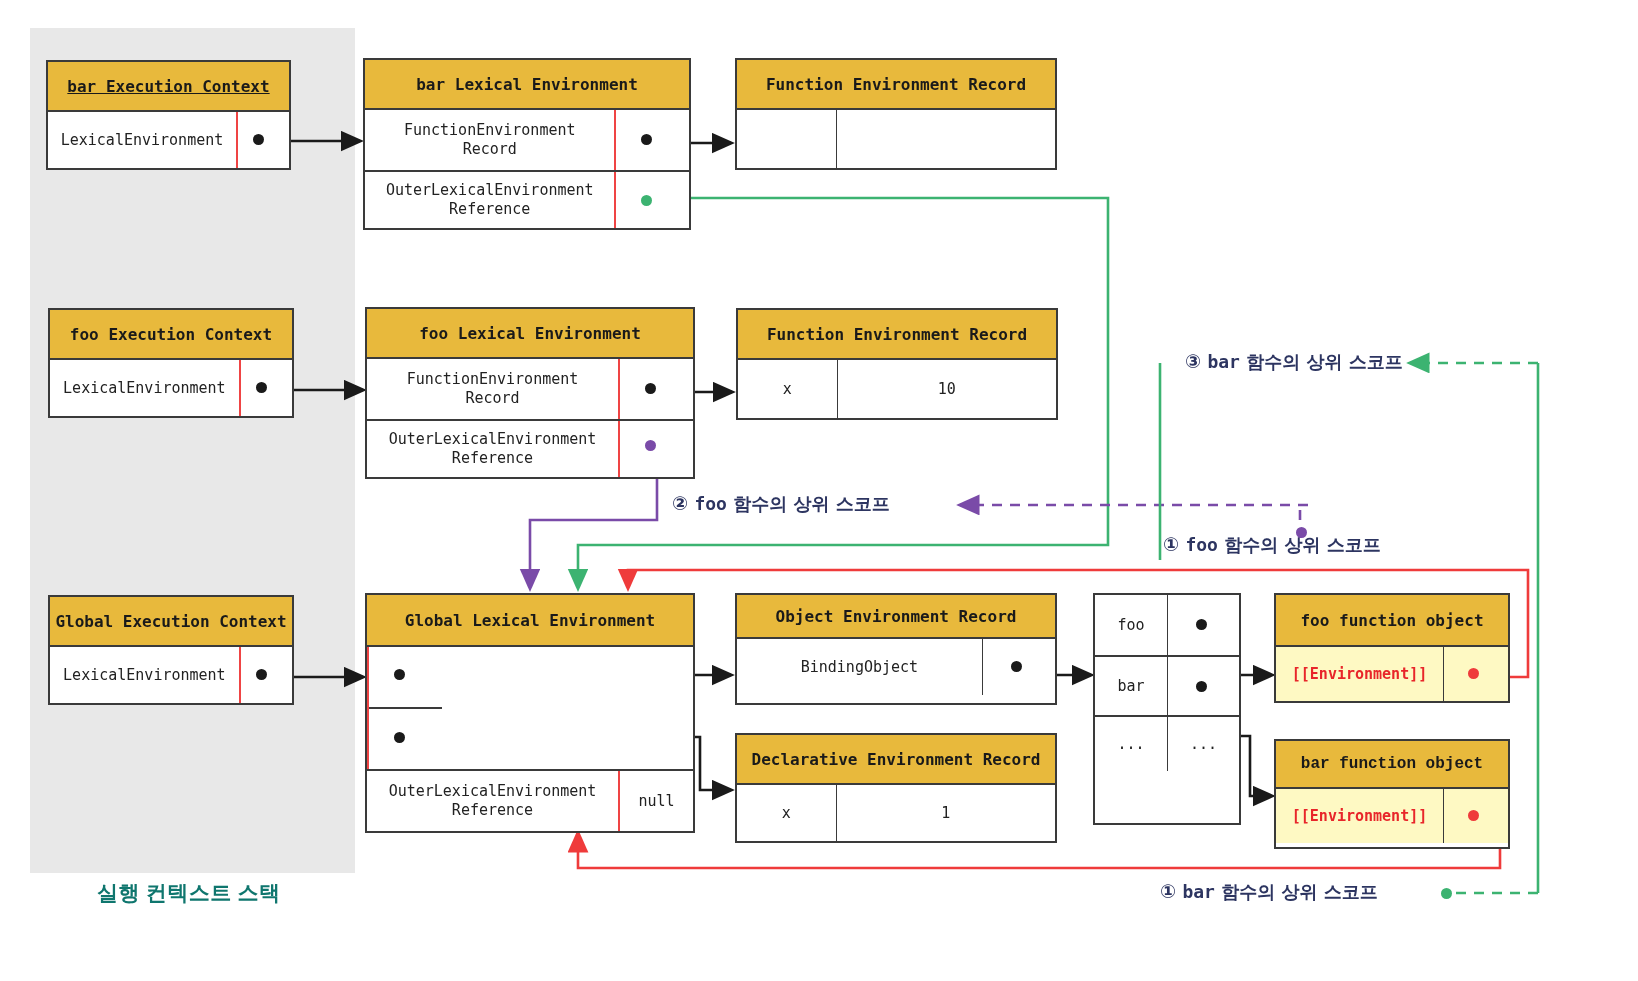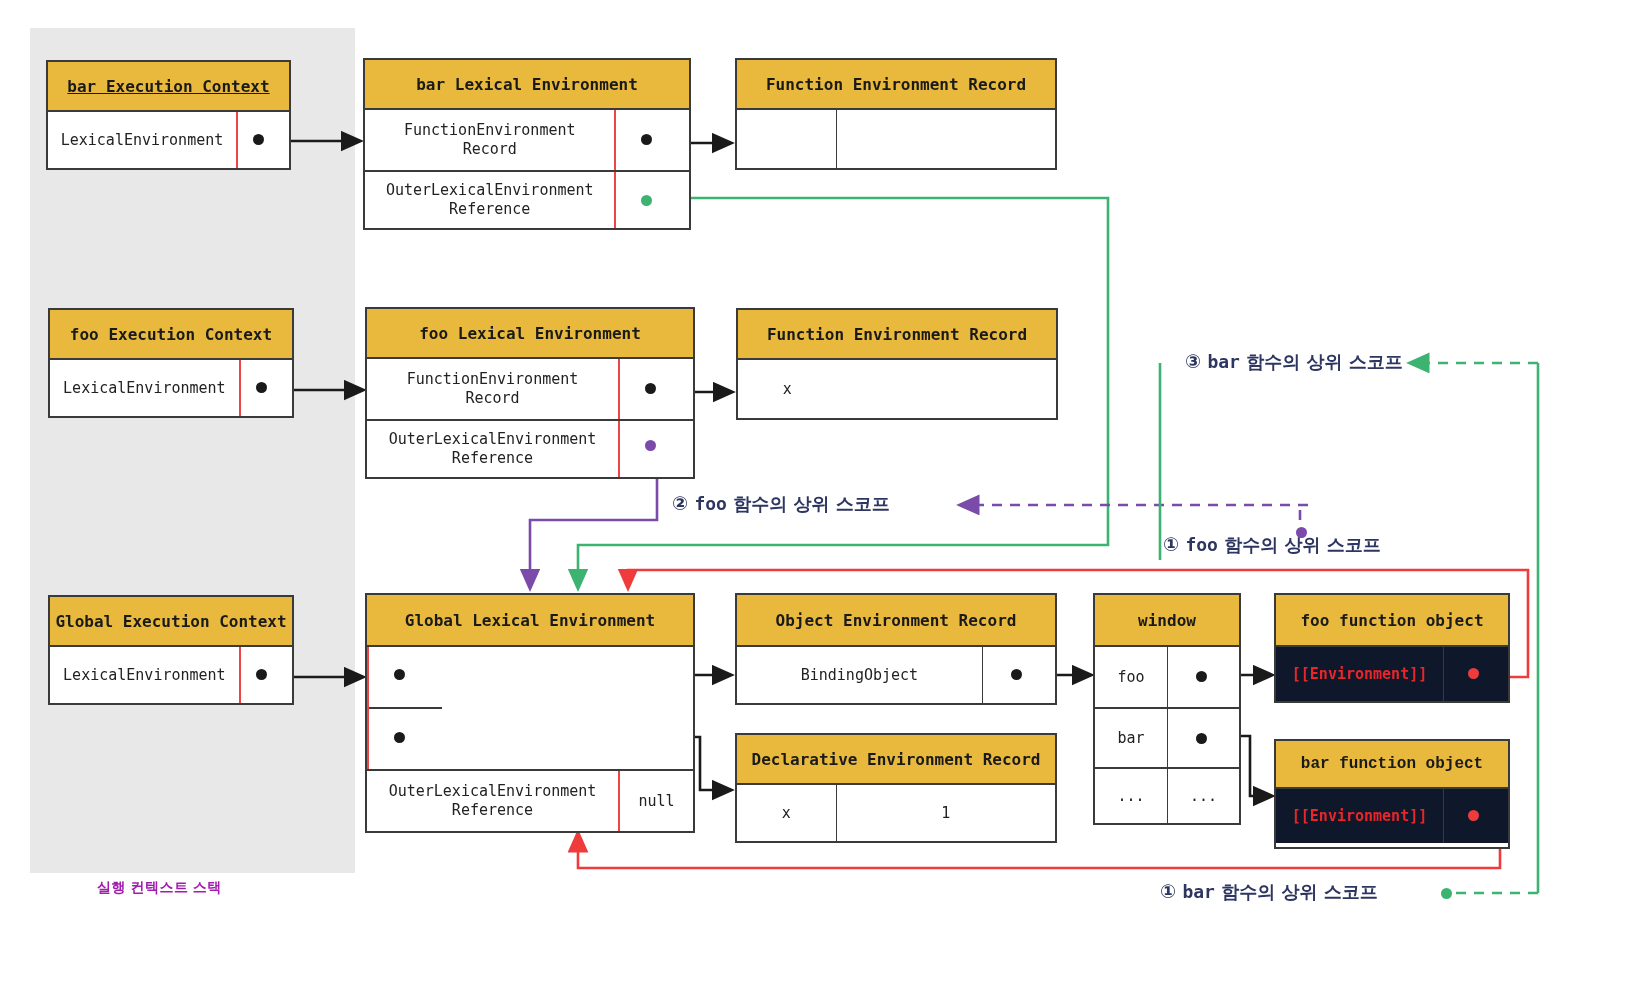--- a/index.html
+++ b/index.html
@@ -3,36 +3,36 @@
 <meta charset="utf-8">
 <style>
   html,body{margin:0;padding:0;background:#ffffff;}
   body{width:1638px;height:981px;position:relative;overflow:hidden;
        font-family:"DejaVu Sans Mono","Liberation Mono",monospace;}
 
   #stage{position:absolute;left:0;top:0;width:1638px;height:981px;}
 
   .stack-bg{position:absolute;background:#e8e8e8;}
 
-  .stack-caption{position:absolute;font-family:Liberation Sans, sans-serif;
-     font-weight:bold;font-size:14px;color:#a21caf;letter-spacing:.5px;}
+  .stack-caption{position:absolute;font-family:Liberation Serif, serif;
+     font-weight:bold;font-size:21px;color:#0f766e;letter-spacing:.5px;}
 
   
   .box{position:absolute;border:2px solid #3a3a3a;box-sizing:border-box;background:#ffffff;}
   .box .hdr{background:#e8b93c;border-bottom:2px solid #3a3a3a;
      font-weight:bold;font-size:16px;color:#1a1a1a;text-align:center;
      display:flex;align-items:center;justify-content:center;box-sizing:border-box;}
   .row{display:flex;box-sizing:border-box;}
   .row + .row{border-top:2px solid #3a3a3a;}
   .cell{display:flex;align-items:center;justify-content:center;text-align:center;
      font-size:15px;color:#222;box-sizing:border-box;line-height:1.25;}
   .cell.div{border-left:2px solid #ef4444;}
   .cell.thin{border-left:1.5px solid #3a3a3a;}
   .env-red{color:#e8262a;font-weight:bold;font-size:15px;}
-  .pinkrow{background:#0f172a;}
+  .pinkrow{background:#fef9c3;}
 
   
   .dot{position:absolute;width:11px;height:11px;border-radius:50%;background:#1a1a1a;}
   .dot.green{background:#3cb371;}
   .dot.purple{background:#7a4ba8;}
   .dot.red{background:#ef3b3b;}
 
   svg.wires{position:absolute;left:0;top:0;width:1638px;height:981px;pointer-events:none;}
 
   .note{position:absolute;font-family:"DejaVu Sans","Liberation Sans",sans-serif;
@@ -202,43 +202,43 @@
     <div class="row" style="height:58px;">
       <div class="cell" style="width:31%;"></div>
       <div class="cell thin" style="width:69%;"></div>
     </div>
   </div>
 
   <div class="box" style="left:736px;top:308px;width:322px;height:112px;">
     <div class="hdr" style="height:50px;">Function Environment Record</div>
     <div class="row" style="height:58px;">
       <div class="cell" style="width:31%;">x</div>
+      <div class="cell thin" style="width:69%;">10</div>
     </div>
   </div>
 
   <div class="box" style="left:735px;top:593px;width:322px;height:112px;">
-    <div class="hdr" style="height:52px;">Object Environment Record</div>
+    <div class="hdr" style="height:44px;">Object Environment Record</div>
     <div class="row" style="height:56px;">
       <div class="cell" style="width:77%;">BindingObject</div>
       <div class="cell thin" style="width:23%;position:relative;">
         <span class="dot" style="left:28px;top:22px;"></span>
       </div>
     </div>
   </div>
 
   <div class="box" style="left:735px;top:733px;width:322px;height:110px;">
     <div class="hdr" style="height:50px;">Declarative Environment Record</div>
     <div class="row" style="height:56px;">
       <div class="cell" style="width:31%;">x</div>
       <div class="cell thin" style="width:69%;">1</div>
     </div>
   </div>
 
   <div class="box" style="left:1093px;top:593px;width:148px;height:232px;">
-    <div class="hdr" style="height:52px;">window</div>
     <div class="row" style="height:60px;">
       <div class="cell" style="width:50%;">foo</div>
       <div class="cell thin" style="width:50%;position:relative;">
         <span class="dot" style="left:28px;top:24px;"></span>
       </div>
     </div>
     <div class="row" style="height:60px;">
       <div class="cell" style="width:50%;">bar</div>
       <div class="cell thin" style="width:50%;position:relative;">
         <span class="dot" style="left:28px;top:24px;"></span>

